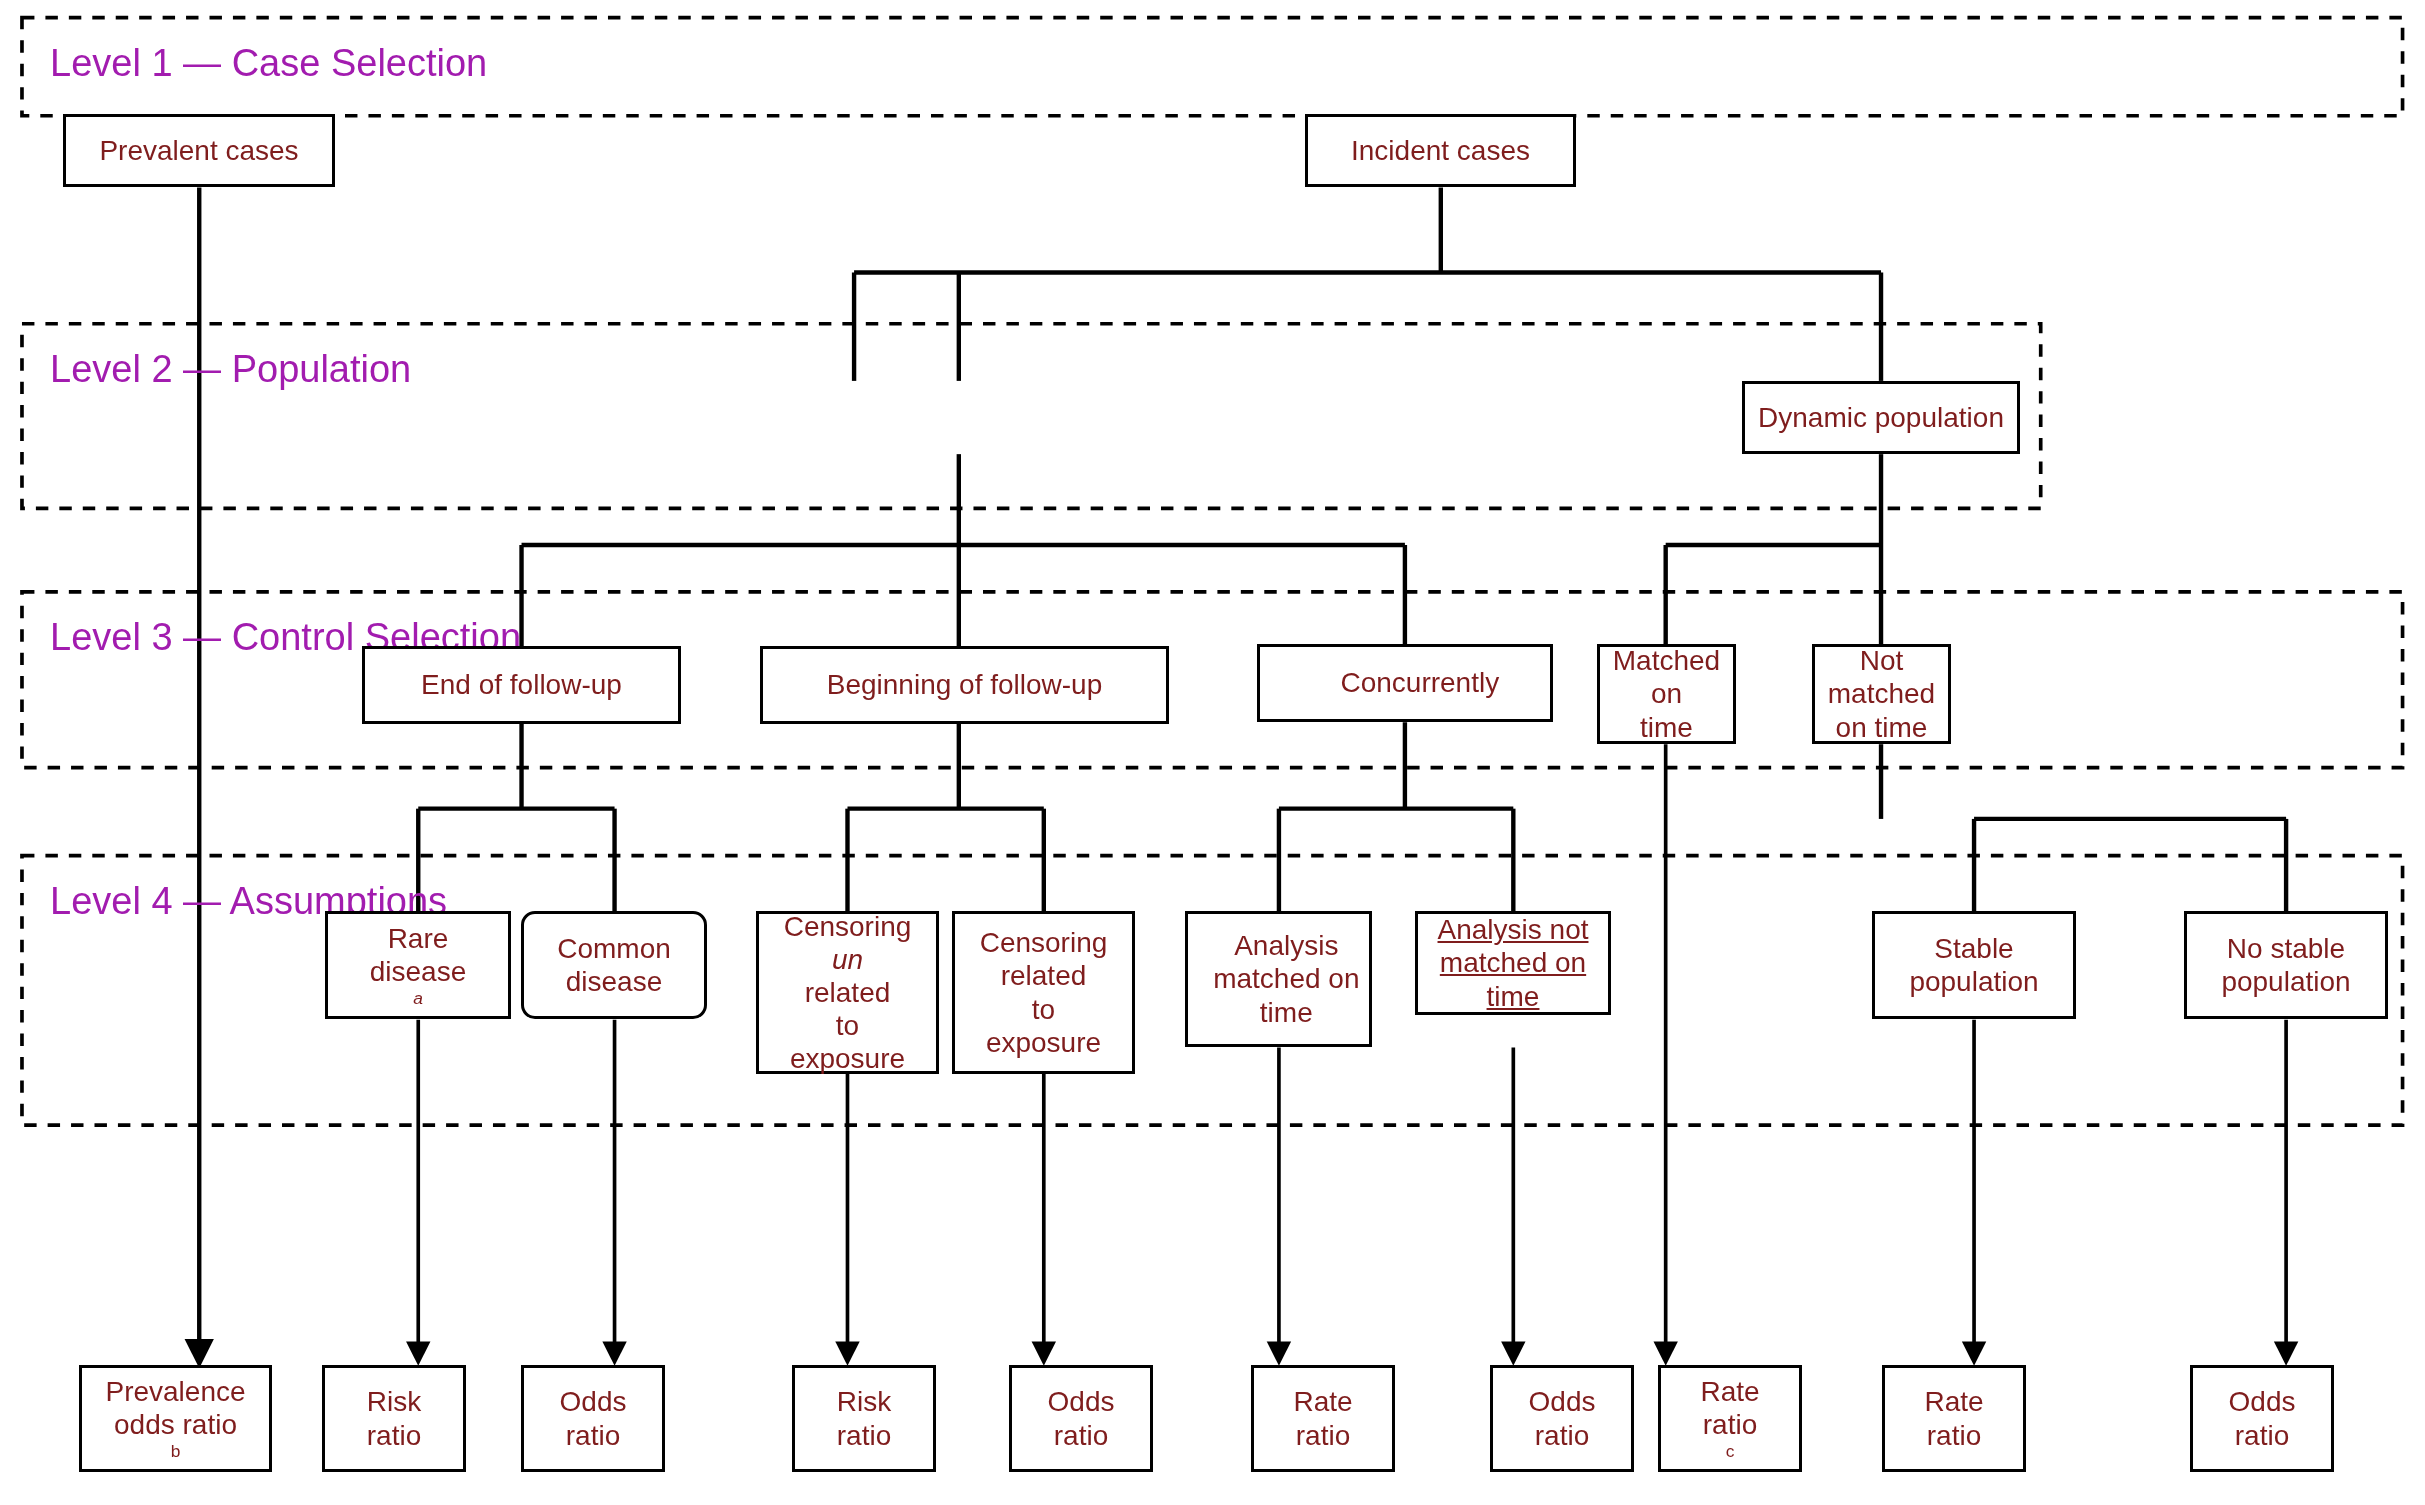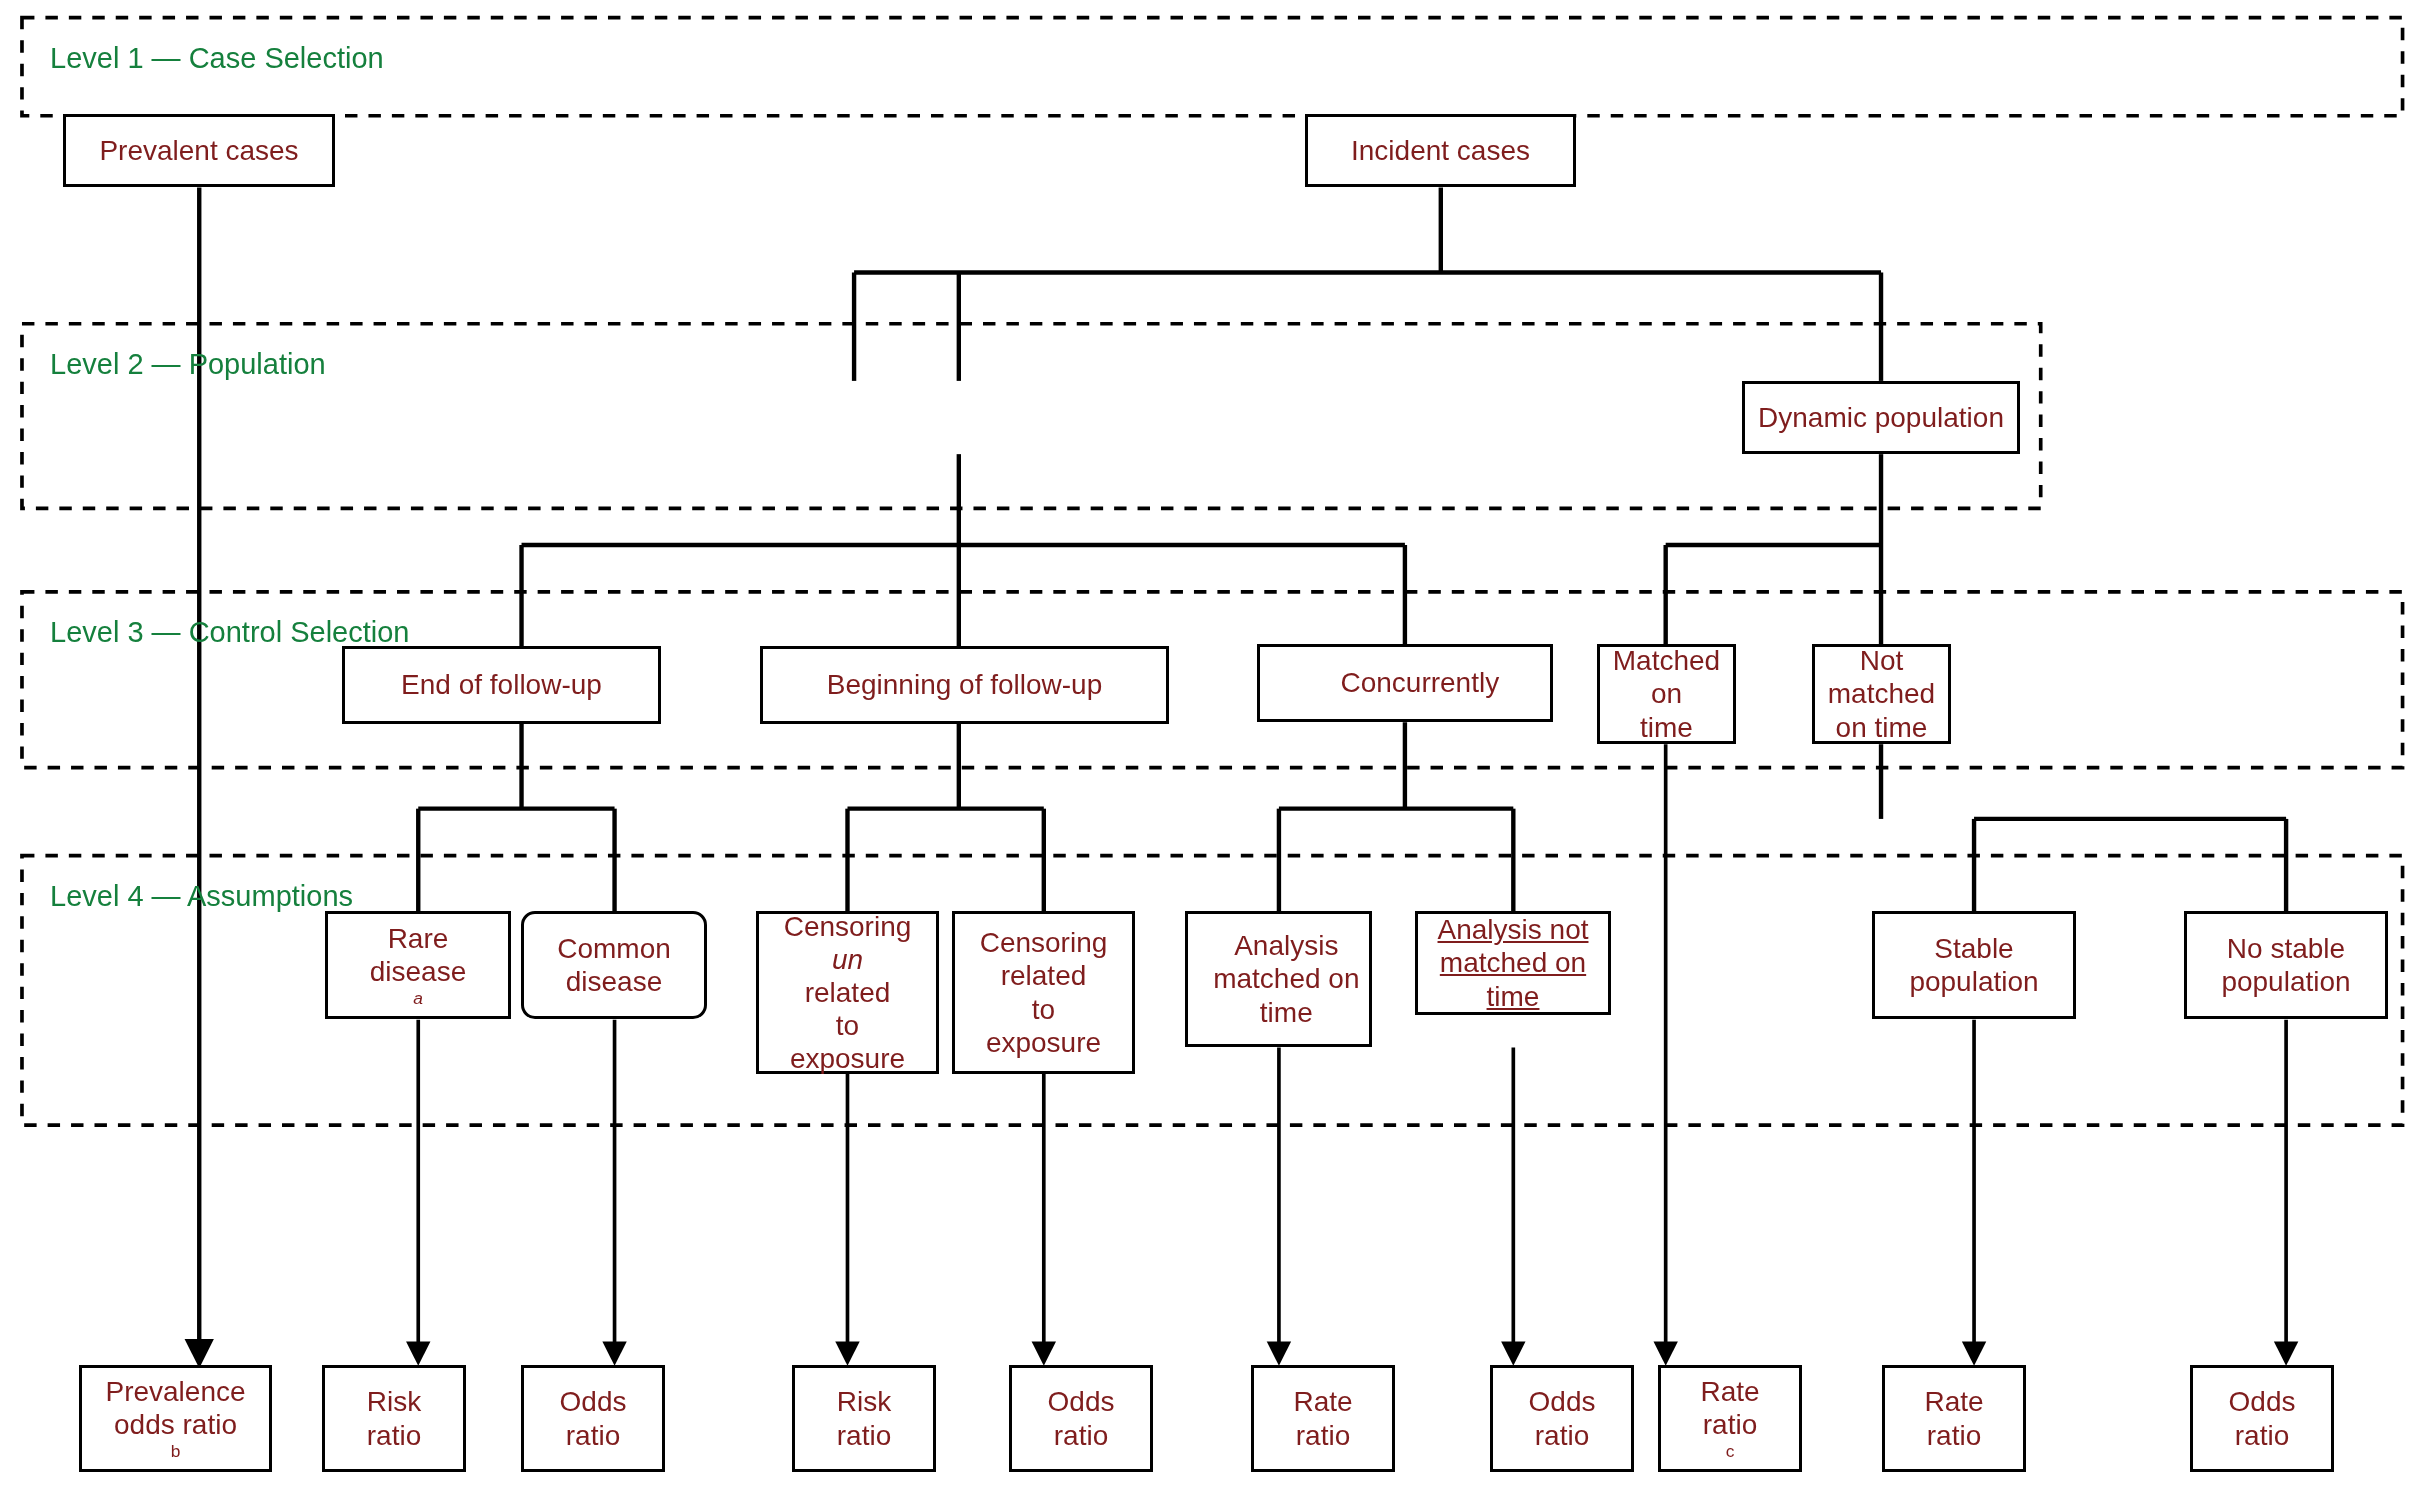--- a/index.html
+++ b/index.html
@@ -5,22 +5,22 @@
   html,body{margin:0;padding:0;background:#ffffff;}
   #root{
     position:relative;
     width:2426px;height:1506px;
     background:#ffffff;
     font-family:"Liberation Sans", sans-serif;
   }
   svg{position:absolute;left:0;top:0;width:2426px;height:1506px;}
   .band-label{
     position:absolute;
-    font-size:29px;
-    color:#15803d;
+    font-size:38px;
+    color:#a21caf;
     white-space:nowrap;
     line-height:1;
   }
   .node{
     position:absolute;
     box-sizing:border-box;
     border:3.7px solid #000;
     background:#fff;
     display:flex;
     align-items:center;
@@ -121,21 +121,21 @@
 
   <div class="node" style="left:1305px;top:114px;width:271px;height:73px;">
     <span>Incident cases</span>
   </div>
 
 
   <div class="node" style="left:1742px;top:381px;width:278px;height:73px;">
     <span>Dynamic population</span>
   </div>
 
-  <div class="node" style="left:342px;top:646px;width:319px;height:78px;">
+  <div class="node" style="left:362px;top:646px;width:319px;height:78px;">
     <span>End of follow-up</span>
   </div>
 
   <div class="node" style="left:760px;top:646px;width:409px;height:78px;">
     <span>Beginning of follow-up</span>
   </div>
 
   <div class="node" style="left:1257px;top:644px;width:296px;height:78px;padding-left:34px;">
     <span>Concurrently</span>
   </div>

